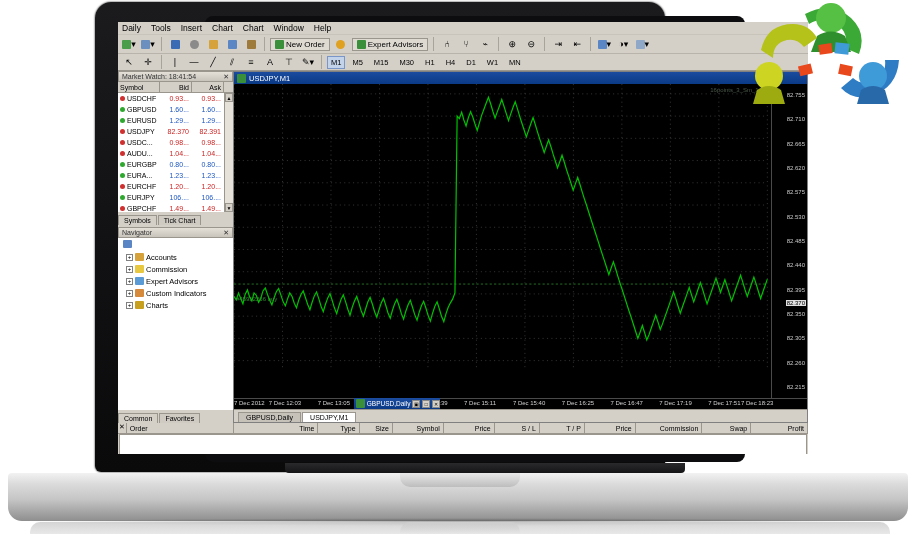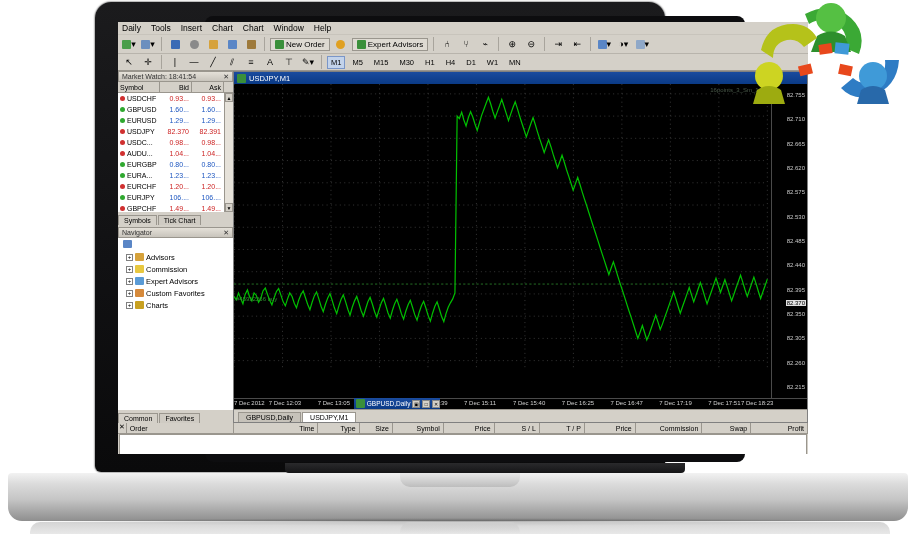--- a/index.html
+++ b/index.html
@@ -367,36 +367,36 @@
           <div class="panel-title">
             <span>Navigator</span>
             <span class="x">✕</span>
           </div>
           <div class="nav-body">
             <div style="height:11px;padding-left:3px"><span class="folder" style="background:#5a86c6;display:inline-block"></span></div>
             <div id="nav-list">
                 <div class="nav-item">
                   <span class="plus">+</span>
                   <span class="folder" style="background:#d6a23b"></span>
-                  <span>Advisors</span>
+                  <span>Accounts</span>
                 </div>
                 <div class="nav-item">
                   <span class="plus">+</span>
                   <span class="folder" style="background:#e8c840"></span>
                   <span>Commission</span>
                 </div>
                 <div class="nav-item">
                   <span class="plus">+</span>
                   <span class="folder" style="background:#5a9bd6"></span>
                   <span>Expert Advisors</span>
                 </div>
                 <div class="nav-item">
                   <span class="plus">+</span>
                   <span class="folder" style="background:#d68a3b"></span>
-                  <span>Custom Favorites</span>
+                  <span>Custom Indicators</span>
                 </div>
                 <div class="nav-item">
                   <span class="plus">+</span>
                   <span class="folder" style="background:#c8a020"></span>
                   <span>Charts</span>
                 </div>
               </div>
           </div>
           <div class="tabs-sm">
             <div class="tab-sm active">Common</div>

